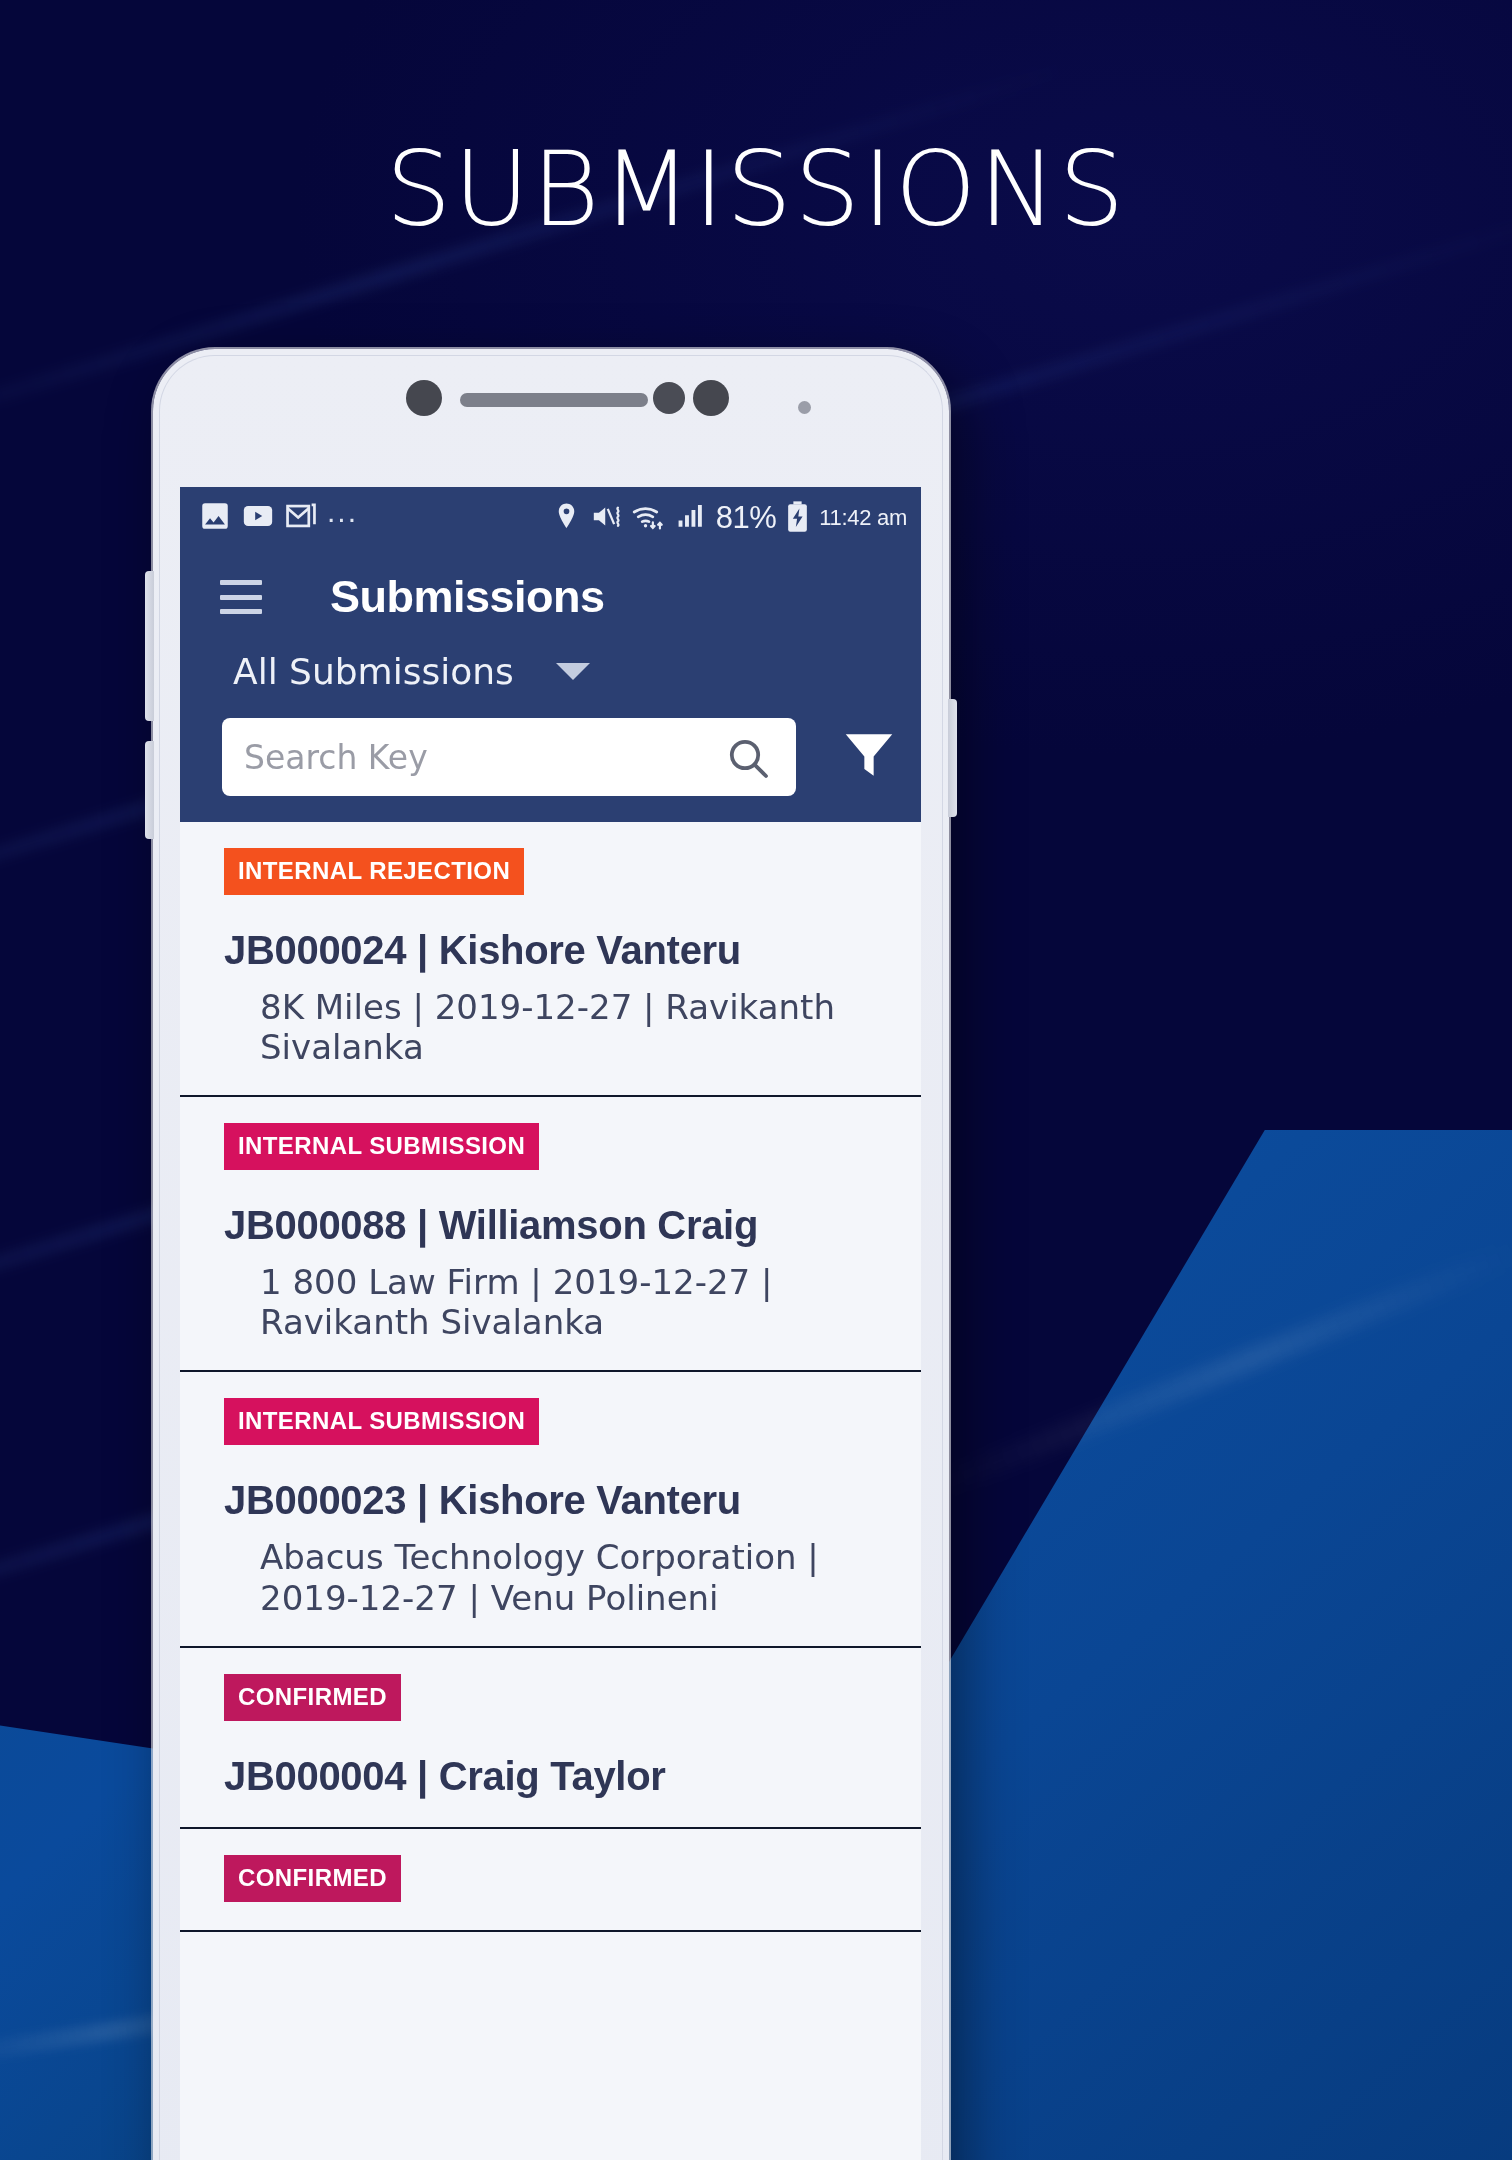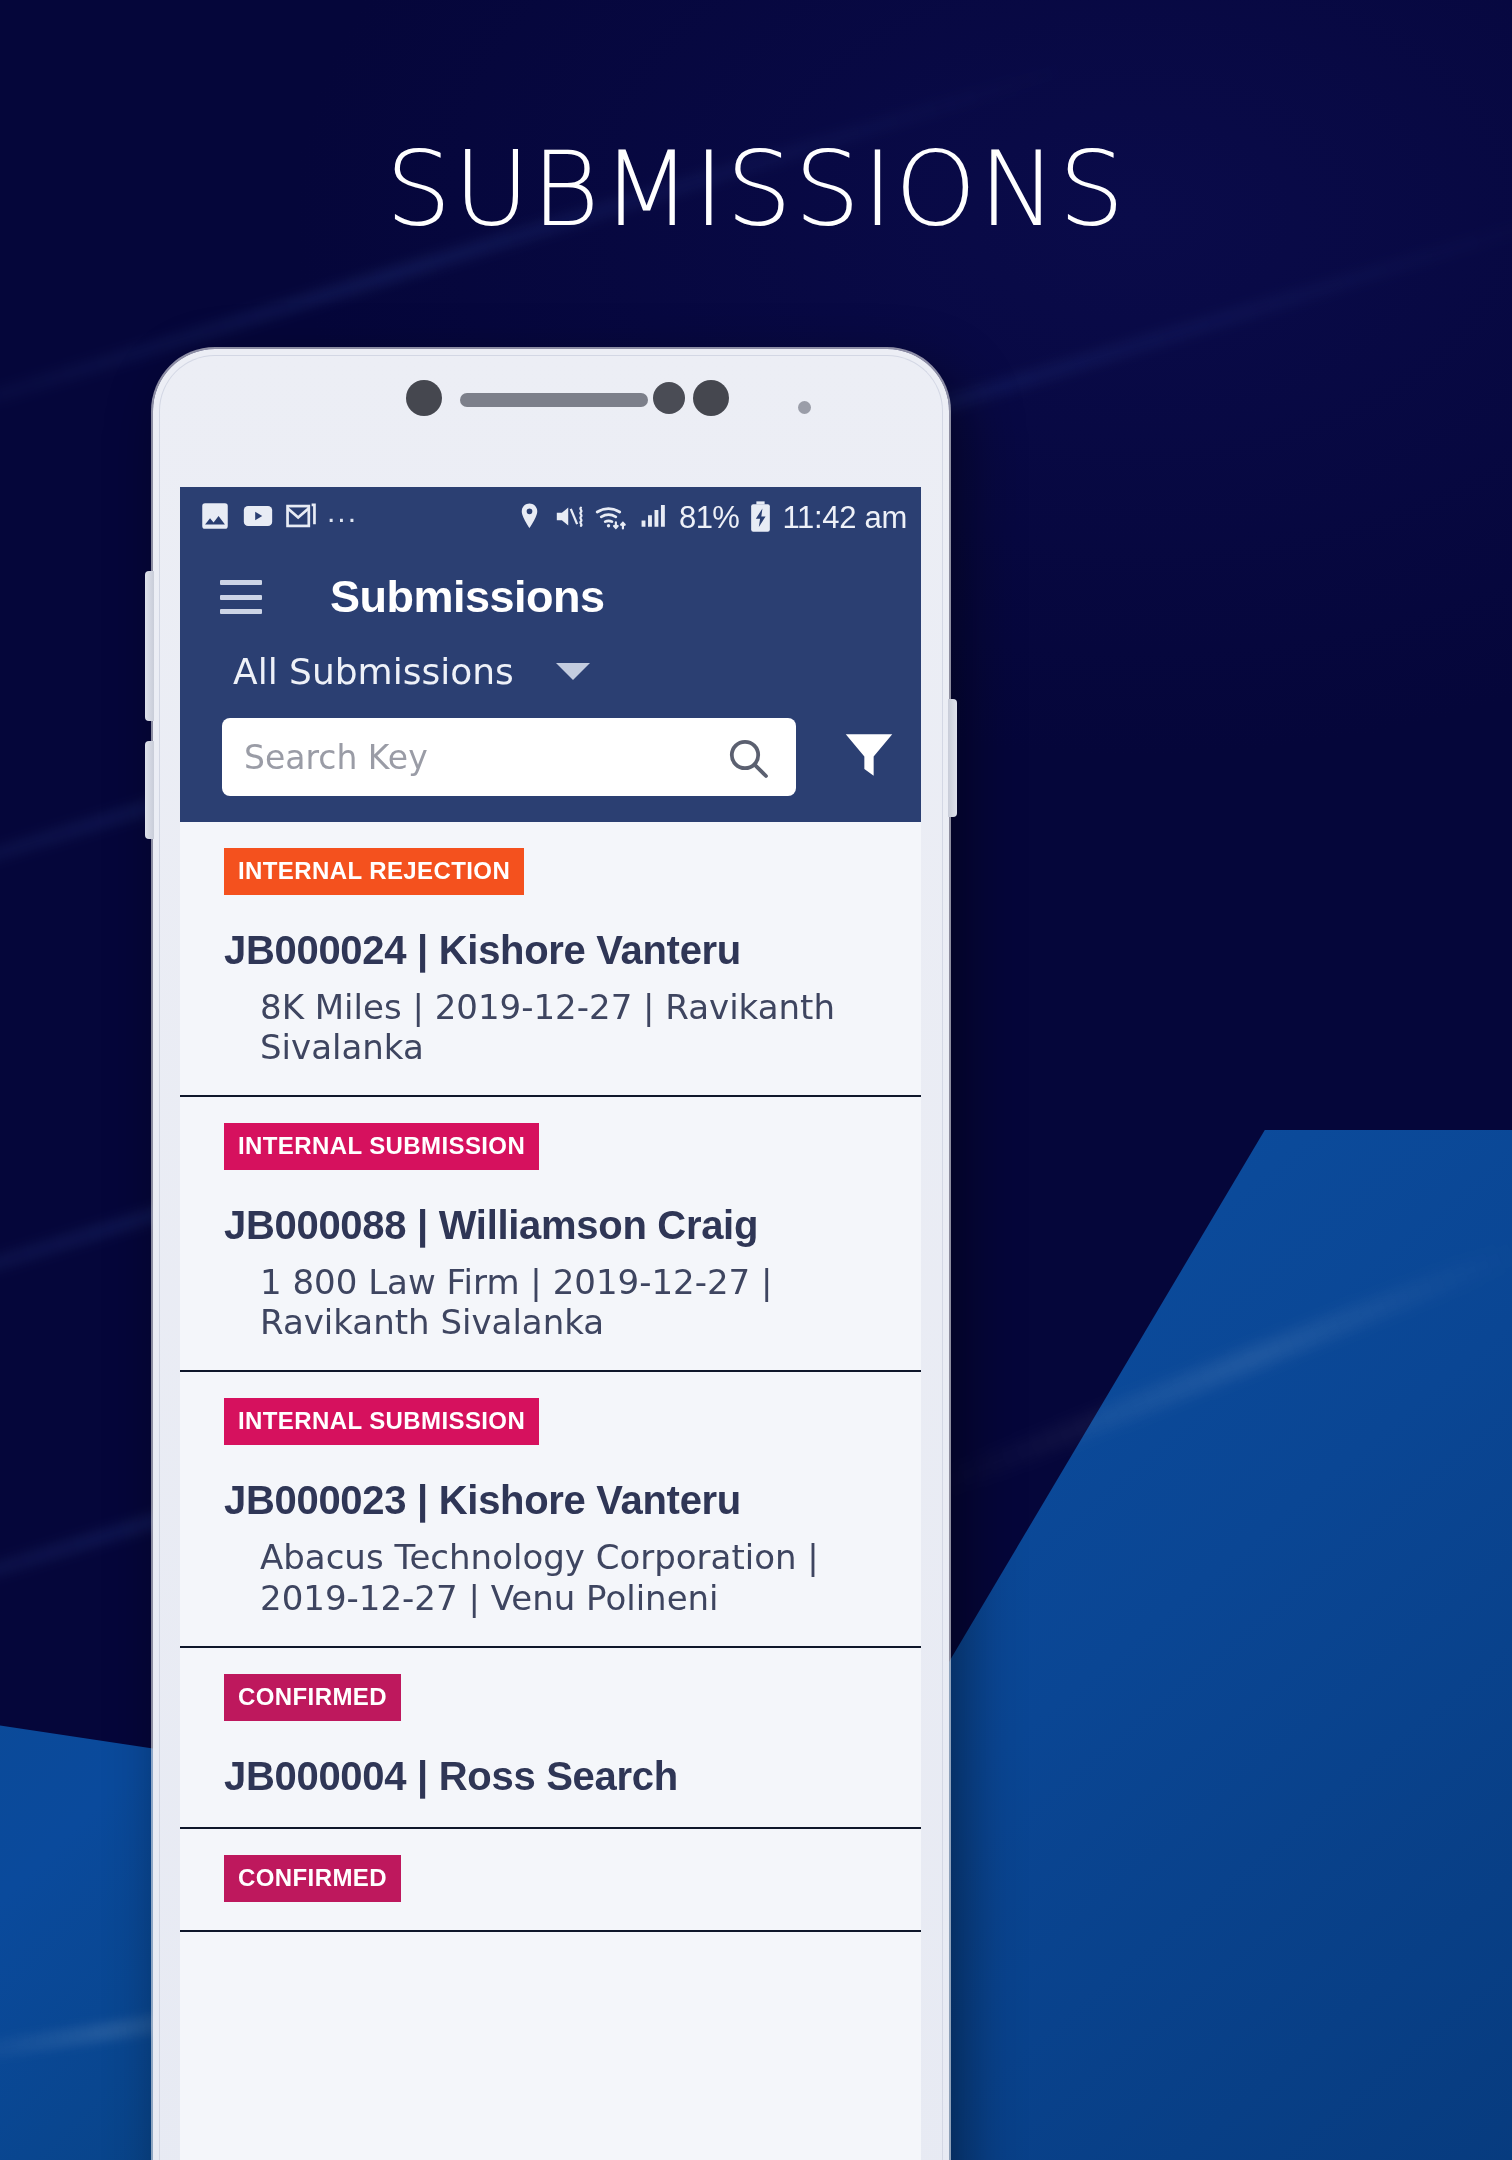--- a/index.html
+++ b/index.html
@@ -180,21 +180,21 @@
     color: #e8ecf5;
   }
   #status-left { display: flex; align-items: center; gap: 9px; }
   #status-right { display: flex; align-items: center; gap: 8px; }
   .sb-icon { display: block; }
   #status-dots {
     font-size: 30px; line-height: 14px; letter-spacing: 2px;
     color: #dfe5f1; padding-bottom: 12px;
   }
   #battery-pct { font-size: 31px; font-weight: 400; letter-spacing: -.5px; color: #eef1f8; }
-  #status-time { font-size: 31px; font-weight: 400; color: #eef1f8; letter-spacing: -.3px; }
+  #status-time { font-size: 22px; font-weight: 400; color: #eef1f8; letter-spacing: -.3px; }
 
   
   #app-bar { background: #2b3f72; padding: 0 0 26px 0; }
   #app-bar-top {
     display: flex; align-items: center;
     padding: 22px 0 6px 40px;
   }
   #menu-icon {
     width: 42px; height: 34px;
     display: flex; flex-direction: column; justify-content: space-between;
@@ -430,21 +430,21 @@
         </div>
 
         <div class="card">
           <span class="badge badge-submission">INTERNAL SUBMISSION</span>
           <div class="card-title">JB000023 | Kishore Vanteru</div>
           <div class="card-meta">Abacus Technology Corporation |  2019-12-27 | Venu Polineni</div>
         </div>
 
         <div class="card">
           <span class="badge badge-confirmed">CONFIRMED</span>
-          <div class="card-title">JB000004 | Ross Search</div>
+          <div class="card-title">JB000004 | Craig Taylor</div>
         </div>
 
         <div class="card">
           <span class="badge badge-confirmed">CONFIRMED</span>
         </div>
 
       </div>
 
     </div>
   </div>

